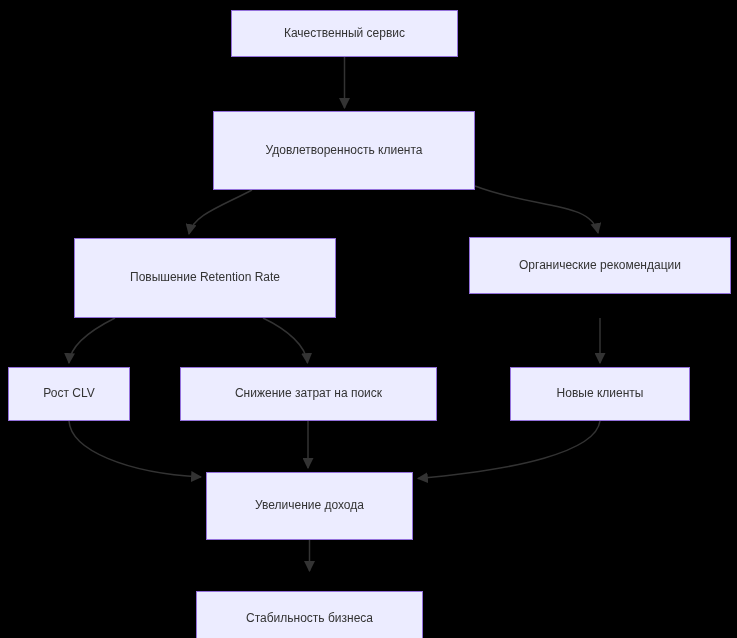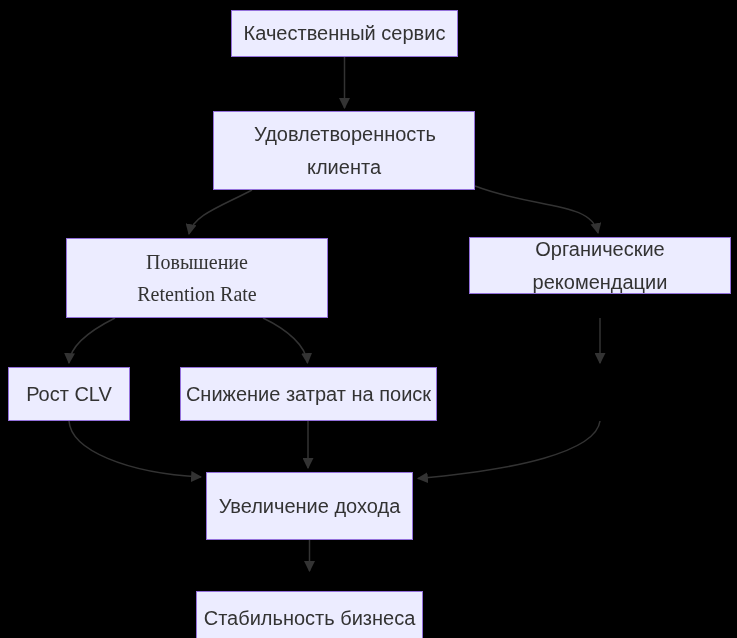--- a/index.html
+++ b/index.html
@@ -22,32 +22,32 @@
     left: 0;
     top: 0;
     pointer-events: none;
   }
   .node {
     position: absolute;
     box-sizing: border-box;
     background: #ECECFF;
     border: 1.5px solid #9370DB;
     color: #333333;
-    font-size: 20px;
+    font-size: 12px;
     line-height: 1.62;
     display: flex;
     align-items: center;
     justify-content: center;
     text-align: center;
   }
   .node-label { display: inline-block; }
   .single .node-label { white-space: nowrap; }
   #node-A { left: 231px; top: 10px;  width: 227px; height: 47px; }
   #node-B { left: 213px; top: 111px; width: 262px; height: 79px; }
-  #node-C { left: 66px;  top: 238px; width: 262px; height: 80px; font-family: Liberation Serif, serif; }
+  #node-C { left: 74px;  top: 238px; width: 262px; height: 80px; }
   #node-D { left: 469px; top: 237px; width: 262px; height: 57px; }
   #node-E { left: 8px;   top: 367px; width: 122px; height: 54px; text-align: center; }
   #node-F { left: 180px; top: 367px; width: 257px; height: 54px; }
   #node-G { left: 510px; top: 367px; width: 180px; height: 54px; }
   #node-H { left: 206px; top: 472px; width: 207px; height: 68px; }
   #node-I { left: 196px; top: 575px; width: 227px; height: 55px; margin-top: 16px; }
   #node-B .node-label { max-width: 180px; }
   #node-C .node-label { max-width: 180px; }
   #node-D .node-label { max-width: 200px; }
 </style>
@@ -93,20 +93,23 @@
   </div>
 
   <div class="node single" id="node-E">
     <span class="node-label">Рост CLV</span>
   </div>
 
   <div class="node single" id="node-F">
     <span class="node-label">Снижение затрат на поиск</span>
   </div>
 
+  <div class="node single" id="node-G">
+    <span class="node-label">Новые клиенты</span>
+  </div>
 
   <div class="node single" id="node-H">
     <span class="node-label">Увеличение дохода</span>
   </div>
 
   <div class="node single" id="node-I">
     <span class="node-label">Стабильность бизнеса</span>
   </div>
 
 </div>

